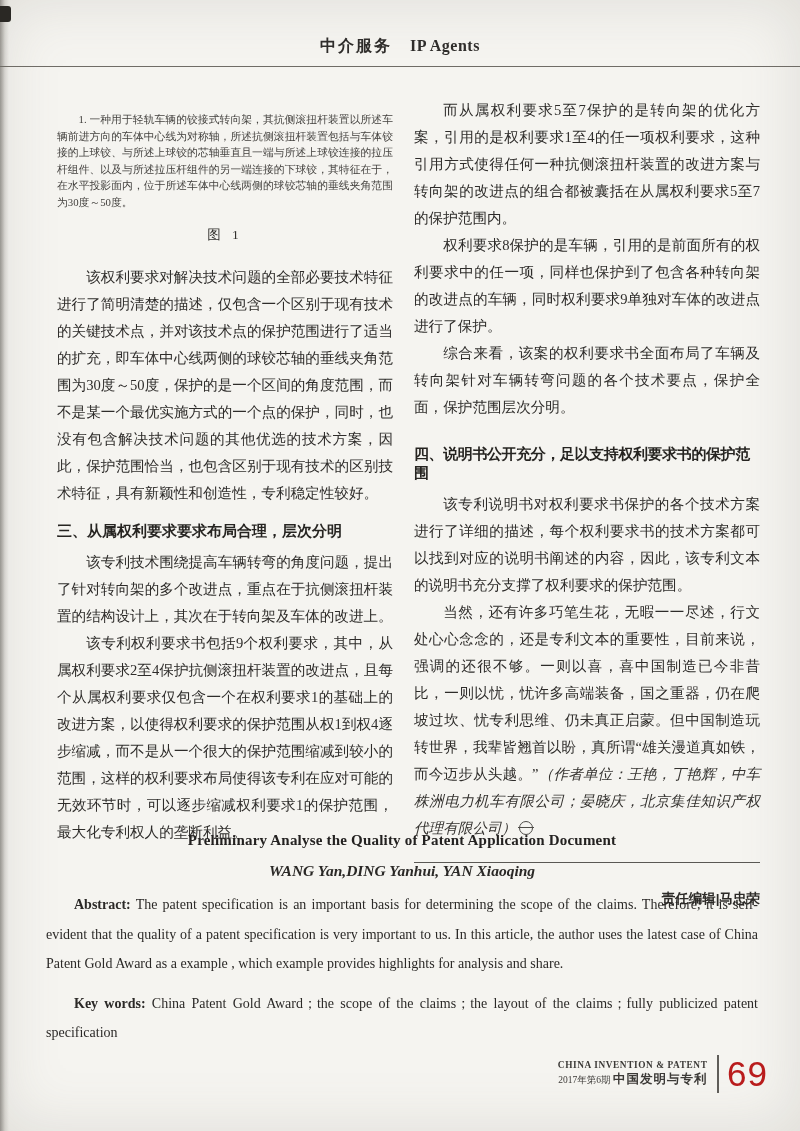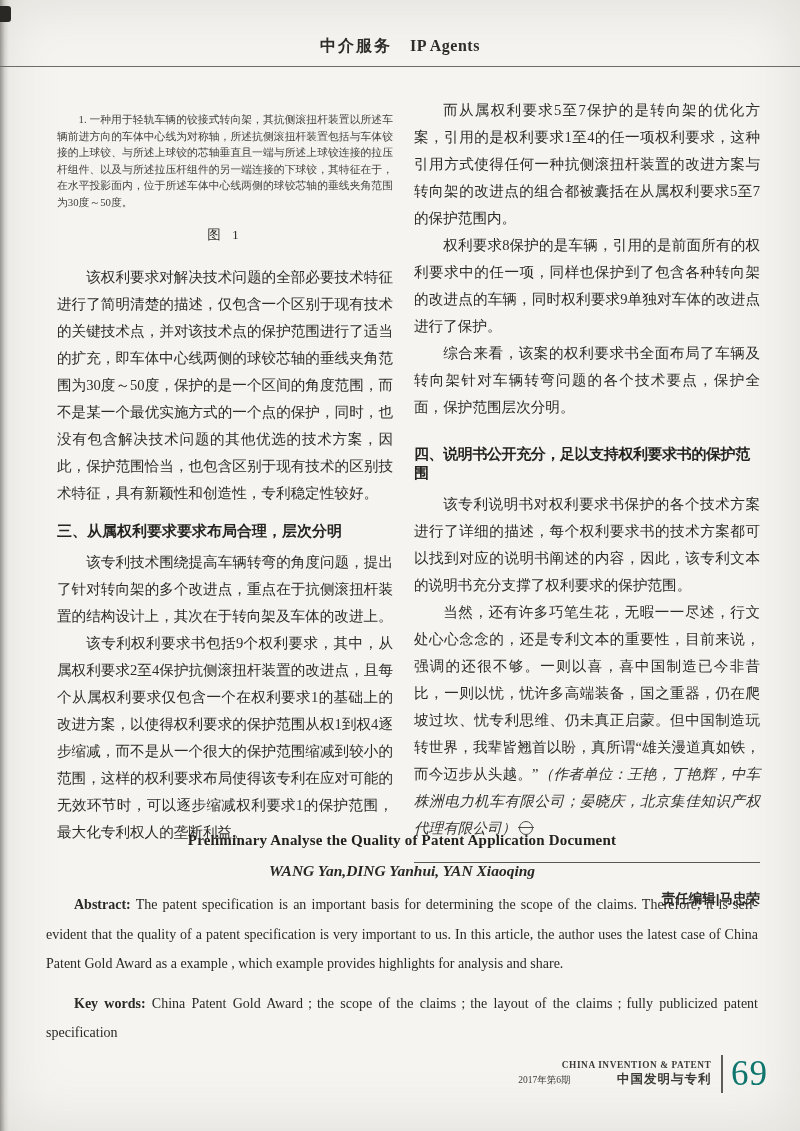--- a/index.html
+++ b/index.html
@@ -37,23 +37,23 @@
   .english{position:absolute;left:46px;top:832px;width:712px;text-align:justify;}
   .eng-title{text-align:center;font-weight:bold;font-size:15px;color:#232120;margin:0;letter-spacing:0.2px;}
   .eng-authors{text-align:center;font-weight:bold;font-style:italic;font-size:15.5px;margin:13px 0 0 0;color:#2a2826;}
   .english p.eng{margin:10px 0 0 0;text-indent:2em;font-size:14px;line-height:29.5px;color:#2b2927;}
   .english .lbl{font-weight:bold;}
 
   .footer{position:absolute;top:1054px;right:32px;display:flex;align-items:center;}
   .footer .ftext{text-align:right;line-height:1.25;}
   .f-en{font-size:9.3px;font-weight:bold;letter-spacing:0.6px;color:#3c3a37;}
   .f-cn{font-size:9.5px;color:#3c3a37;}
-  .f-cn .jcn{font-family:"Liberation Sans","DejaVu Sans",sans-serif;font-size:12.5px;font-weight:bold;letter-spacing:1px;margin-left:44px;}
+  .f-cn .jcn{font-family:"Liberation Sans","DejaVu Sans",sans-serif;font-size:12.5px;font-weight:bold;letter-spacing:1px;}
   .f-bar{width:1.6px;height:38px;background:#5f5d59;margin:0 8px 0 10px;}
-  .f-num{font-family:Liberation Serif, serif;font-size:35px;color:#0f766e;letter-spacing:1px;}
+  .f-num{font-family:Liberation Sans, sans-serif;font-size:35px;color:#b91c1c;letter-spacing:1px;}
 </style>
 </head>
 <body>
 
 <div class="page">
   <div class="edge-left"></div>
   <div class="corner-mark"></div>
 
   <div class="header">
     <span class="cn">中介服务</span>

